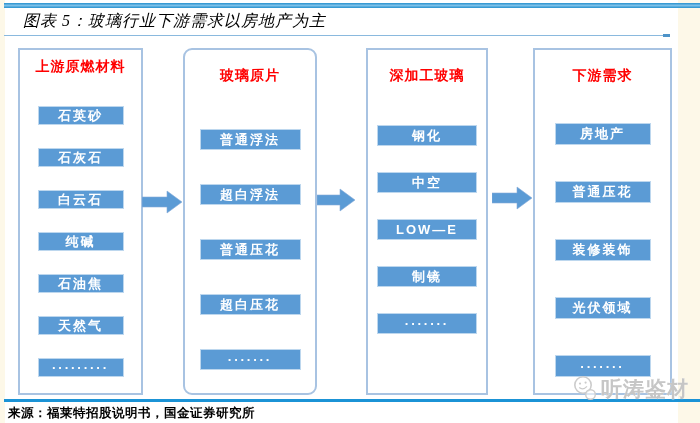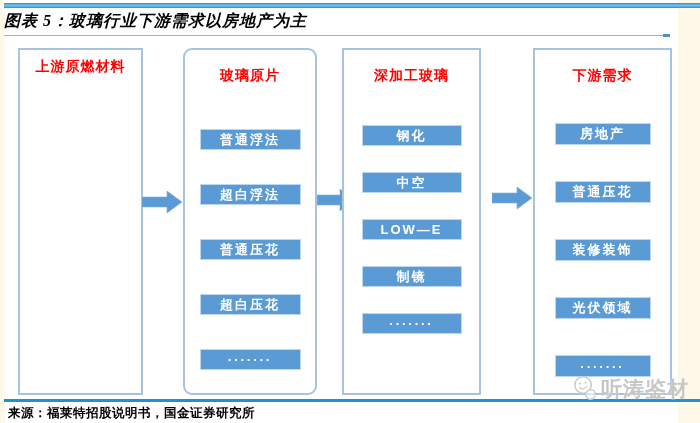--- a/index.html
+++ b/index.html
@@ -34,41 +34,41 @@
   .rule-under-title::after{
     content:"";position:absolute;right:0;top:-1px;width:7px;height:3px;
     background:#4e93c8;
   }
   .rule-bottom{
     left:4px;right:0;top:399px;height:3px;
     background:#1b93d6;
   }
   
   .fig-title{
-    position:absolute;left:4px;top:11px;
+    position:absolute;left:23px;top:11px;
     font-family:"Liberation Serif", serif;
-    font-style:italic;font-weight:bold;
+    font-style:italic;font-weight:normal;
     font-size:16px;color:#000;letter-spacing:1px;white-space:nowrap;text-align:center;
   }
   .fig-source{
     position:absolute;left:8px;top:405px;
     font-family:"Liberation Serif", serif;
     font-weight:bold;
     font-size:12.5px;color:#000;letter-spacing:0.5px;white-space:nowrap;
   }
   
   .col{
     position:absolute;top:48px;height:347px;
     background:#fff;
     border:2px solid var(--col-border);
     box-sizing:border-box;
   }
   .c1{left:18px;width:125px;}
   .c2{left:183px;width:134px;border-radius:9px;}
-  .c3{left:342px;width:139px;}
+  .c3{left:366px;width:122px;}
   .c4{left:533px;width:139px;}
   .col-header{
     position:absolute;left:0;right:0;text-align:center;
     color:var(--header-red);font-weight:bold;font-size:14px;
     letter-spacing:1px;line-height:17px;
   }
   .c1 .col-header{top:8px;padding:0 9px;}
   .c2 .col-header,.c3 .col-header,.c4 .col-header{top:17px;}
   .items{
     position:absolute;left:0;right:0;
@@ -110,20 +110,29 @@
 <body>
 
 <div class="content-bg"></div>
 
 <div class="rule rule-top"></div>
 <div class="fig-title">图表 5：玻璃行业下游需求以房地产为主</div>
 <div class="rule rule-under-title"></div>
 
 <div class="col c1">
   <div class="col-header">上游原燃材料</div>
+  <div class="items">
+      <div class="item">石英砂</div>
+      <div class="item">石灰石</div>
+      <div class="item">白云石</div>
+      <div class="item">纯碱</div>
+      <div class="item">石油焦</div>
+      <div class="item">天然气</div>
+      <div class="item">·········</div>
+    </div>
 </div>
 
 <div class="arrow arrow-1">
   <svg width="41" height="24" viewBox="0 0 41 24">
     <polygon points="0,7 25,7 25,1 40,12 25,23 25,17 0,17" fill="#5B9BD5" stroke="#86abd9" stroke-width="0.6"></polygon>
   </svg>
 </div>
 
 <div class="col c2">
   <div class="col-header">玻璃原片</div>

